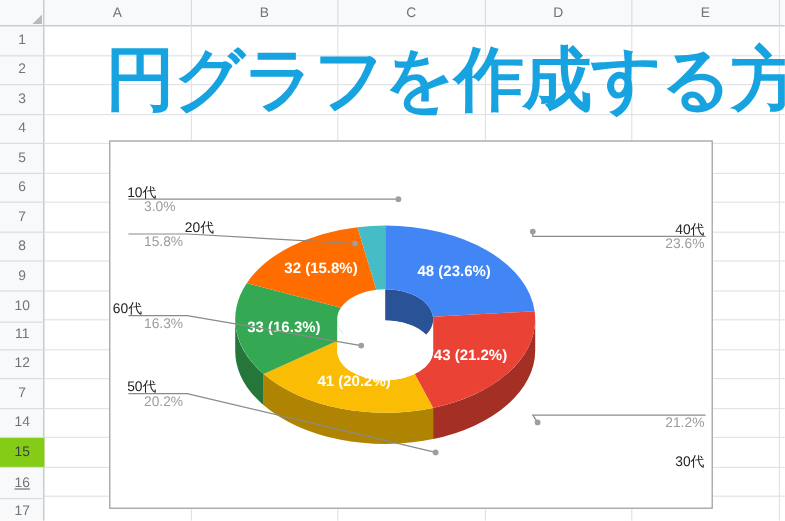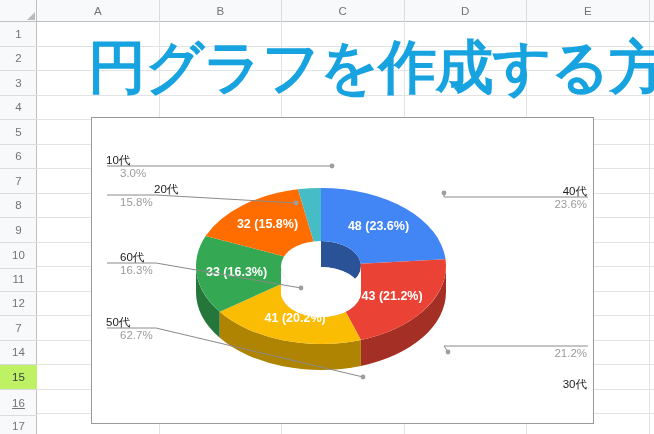--- a/index.html
+++ b/index.html
@@ -39,21 +39,21 @@
   .row-head-strip {
     position: absolute; left: 0; top: 22px; width: 37px; bottom: 0;
     background: #f8f9fa; border-right: 1px solid #c0c0c0;
   }
   .row-head {
     position: absolute; left: 0; width: 37px;
     border-bottom: 1px solid #dadce0;
     color: #70757a; font-size: 11.5px;
     display: flex; align-items: center; justify-content: center;
   }
-  .row-head.selected { background: #bef264; color: #3c4043; }
+  .row-head.selected { background: #84cc16; color: #3c4043; }
 
   .cells { position: absolute; left: 37px; top: 22px; right: 0; bottom: 0; background: #fff; }
   .vline { position: absolute; top: 0; bottom: 0; width: 1px; background: #e2e3e5; }
   .hline { position: absolute; left: 0; right: 0; height: 1px; background: #e2e3e5; }
 
   
   .sheet-title {
     position: absolute; left: 88px; top: 36px;
     font-size: 58px; line-height: 62px; font-weight: bold;
     color: #17a3e0;
@@ -213,22 +213,22 @@
           <path d="M 240 48 L 64 48 L 15 48" fill="none" stroke="#8a8a8a" stroke-width="1"></path>
           <circle cx="240" cy="48" r="2.4" fill="#9e9e9e"></circle>
         </g>
       </svg>
     <div id="callout-layer">
         <div class="cat-label right" style="top: 66px; right: 6px;">40代</div>
         <div class="cat-pct right" style="top: 80px; right: 6px;">23.6%</div>
         <div class="cat-label right" style="top: 215px; right: 6px; margin-top: 44px;">30代</div>
         <div class="cat-pct right" style="top: 229px; right: 6px;">21.2%</div>
         <div class="cat-label" style="top: 197px; left: 14px;">50代</div>
-        <div class="cat-pct" style="top: 211px; left: 14px;">62.7%</div>
-        <div class="cat-label" style="top: 132px; left: 28px;">60代</div>
+        <div class="cat-pct" style="top: 211px; left: 14px;">20.2%</div>
+        <div class="cat-label" style="top: 132px; left: 2px;">60代</div>
         <div class="cat-pct" style="top: 146px; left: 14px;">16.3%</div>
         <div class="cat-label" style="top: 64px; left: 14px; margin-left: 48px;">20代</div>
         <div class="cat-pct" style="top: 78px; left: 14px;">15.8%</div>
         <div class="cat-label" style="top: 35px; left: 14px;">10代</div>
         <div class="cat-pct" style="top: 49px; left: 14px;">3.0%</div>
       </div>
   </div>
 
 </div>
 

